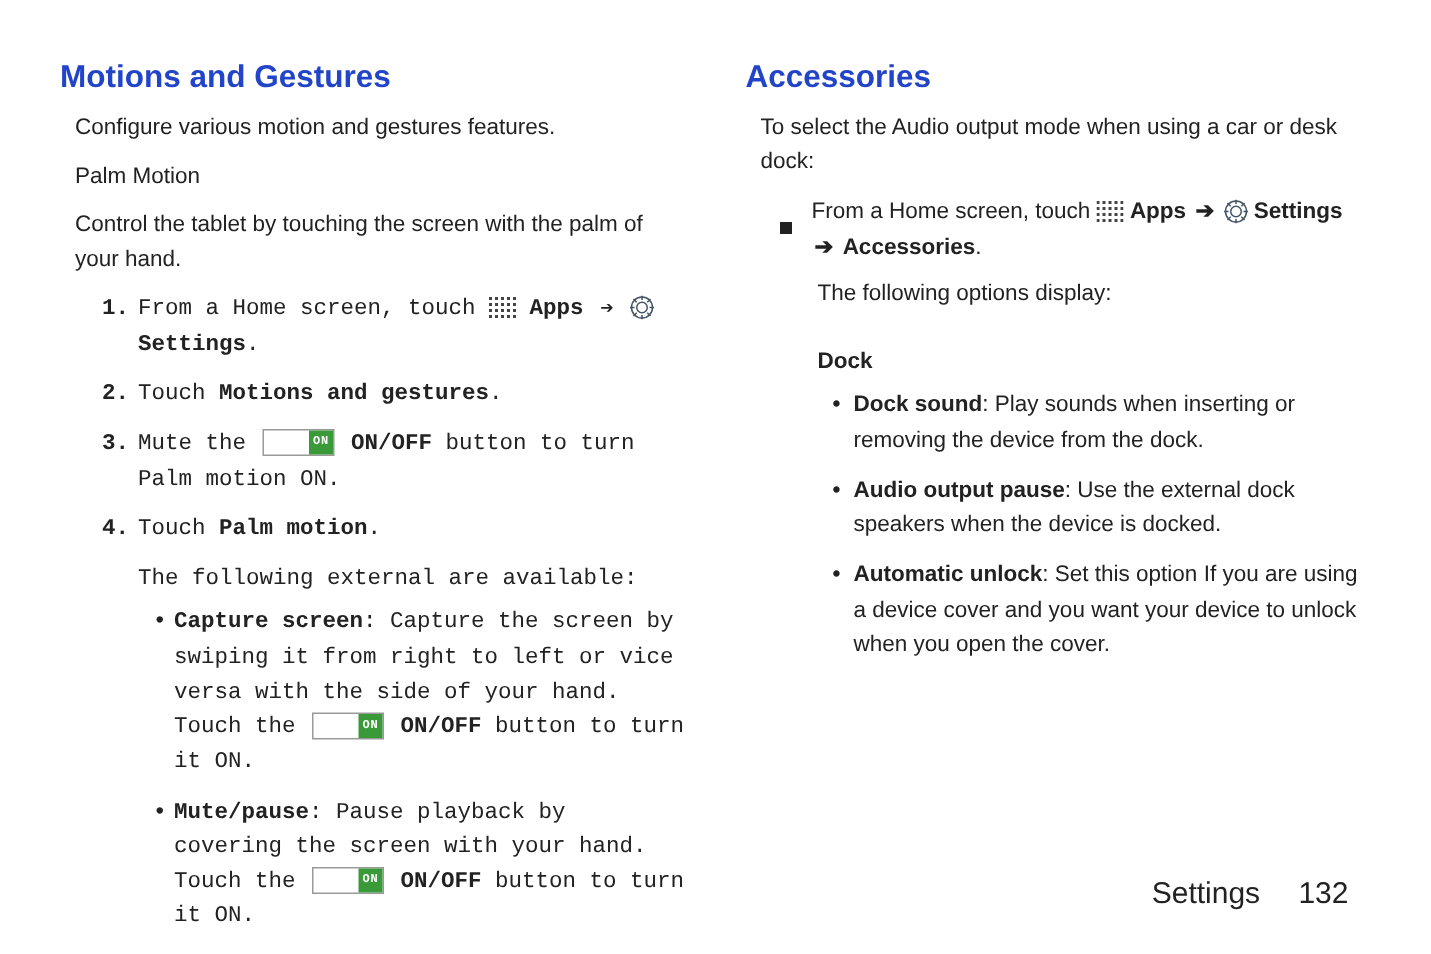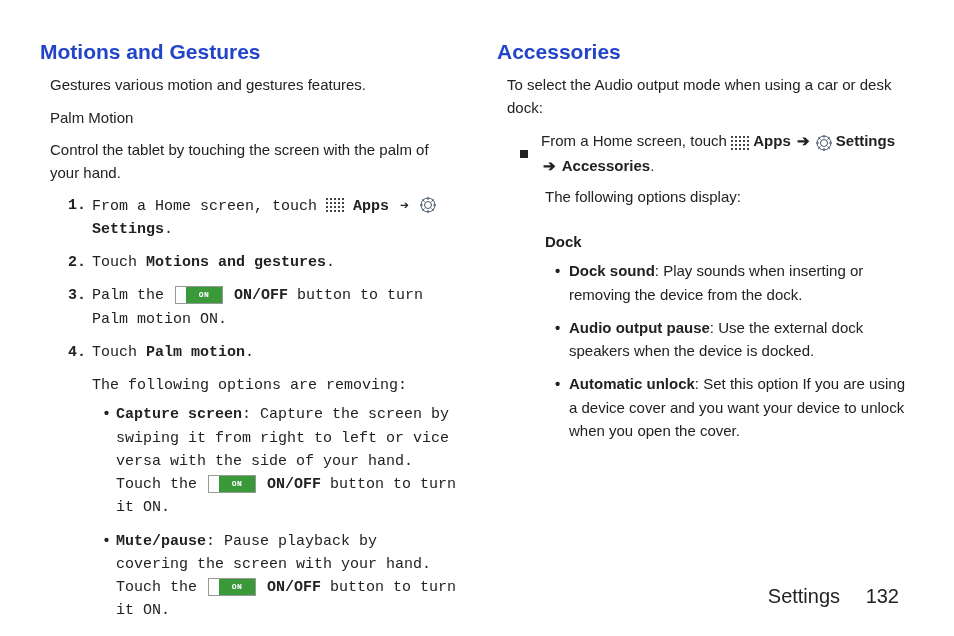--- a/index.html
+++ b/index.html
@@ -70,21 +70,21 @@
     height: 16px;
     width: 46px;
     position: relative;
     font-size: 8px;
     line-height: 16px;
     margin: 0 2px;
   }
   .on-switch .knob {
     position: absolute;
     right: 0; top: 0; bottom: 0;
-    width: 36px;
+    width: 16px;
     background: #3a9a3a;
     color: #fff;
     text-align: center;
     font-weight: bold;
     font-size: 8px;
     letter-spacing: 0.5px;
   }
   ul.bullets {
     list-style: none;
     padding: 0 0 0 10px;
@@ -138,21 +138,21 @@
   .footer .label { margin-right: 20px; }
   svg { vertical-align: middle; }
 </style>
 </head>
 <body>
 
 <div class="page">
 
   <div class="col">
     <h2>Motions and Gestures</h2>
-    <p class="body-text">Gestures various motion and gestures features.</p>
+    <p class="body-text">Configure various motion and gestures features.</p>
     <p class="body-text">Palm Motion</p>
     <p class="body-text">Control the tablet by touching the screen with the palm of your hand.</p>
 
     <ol class="steps">
       <li>
         <span>From a Home screen, touch </span>
         <span class="apps-icon">
           <svg width="18" height="14">
               <g fill="#444">
                 <rect x="0" y="0" width="2" height="2"></rect>
@@ -197,28 +197,28 @@
             </svg>
         </span>
         <span class="bold">Settings</span>.
       </li>
 
       <li>
         <span>Touch </span><span class="bold">Motions and gestures</span>.
       </li>
 
       <li>
-        <span>Palm the </span>
+        <span>Mute the </span>
         <span class="on-switch"><span class="knob">ON</span></span>
         <span class="bold">ON/OFF</span><span> button to turn Palm motion ON.</span>
       </li>
 
       <li>
         <span>Touch </span><span class="bold">Palm motion</span>.
-        <div style="margin-top:10px">The following options are removing:</div>
+        <div style="margin-top:10px">The following external are available:</div>
 
         <ul class="bullets">
           <li>
             <span class="bold">Capture screen</span><span>: Capture the screen by swiping it from right to left or vice versa with the side of your hand. Touch the </span>
             <span class="on-switch"><span class="knob">ON</span></span>
             <span class="bold">ON/OFF</span><span> button to turn it ON.</span>
           </li>
           <li>
             <span class="bold">Mute/pause</span><span>: Pause playback by covering the screen with your hand. Touch the </span>
             <span class="on-switch"><span class="knob">ON</span></span>

